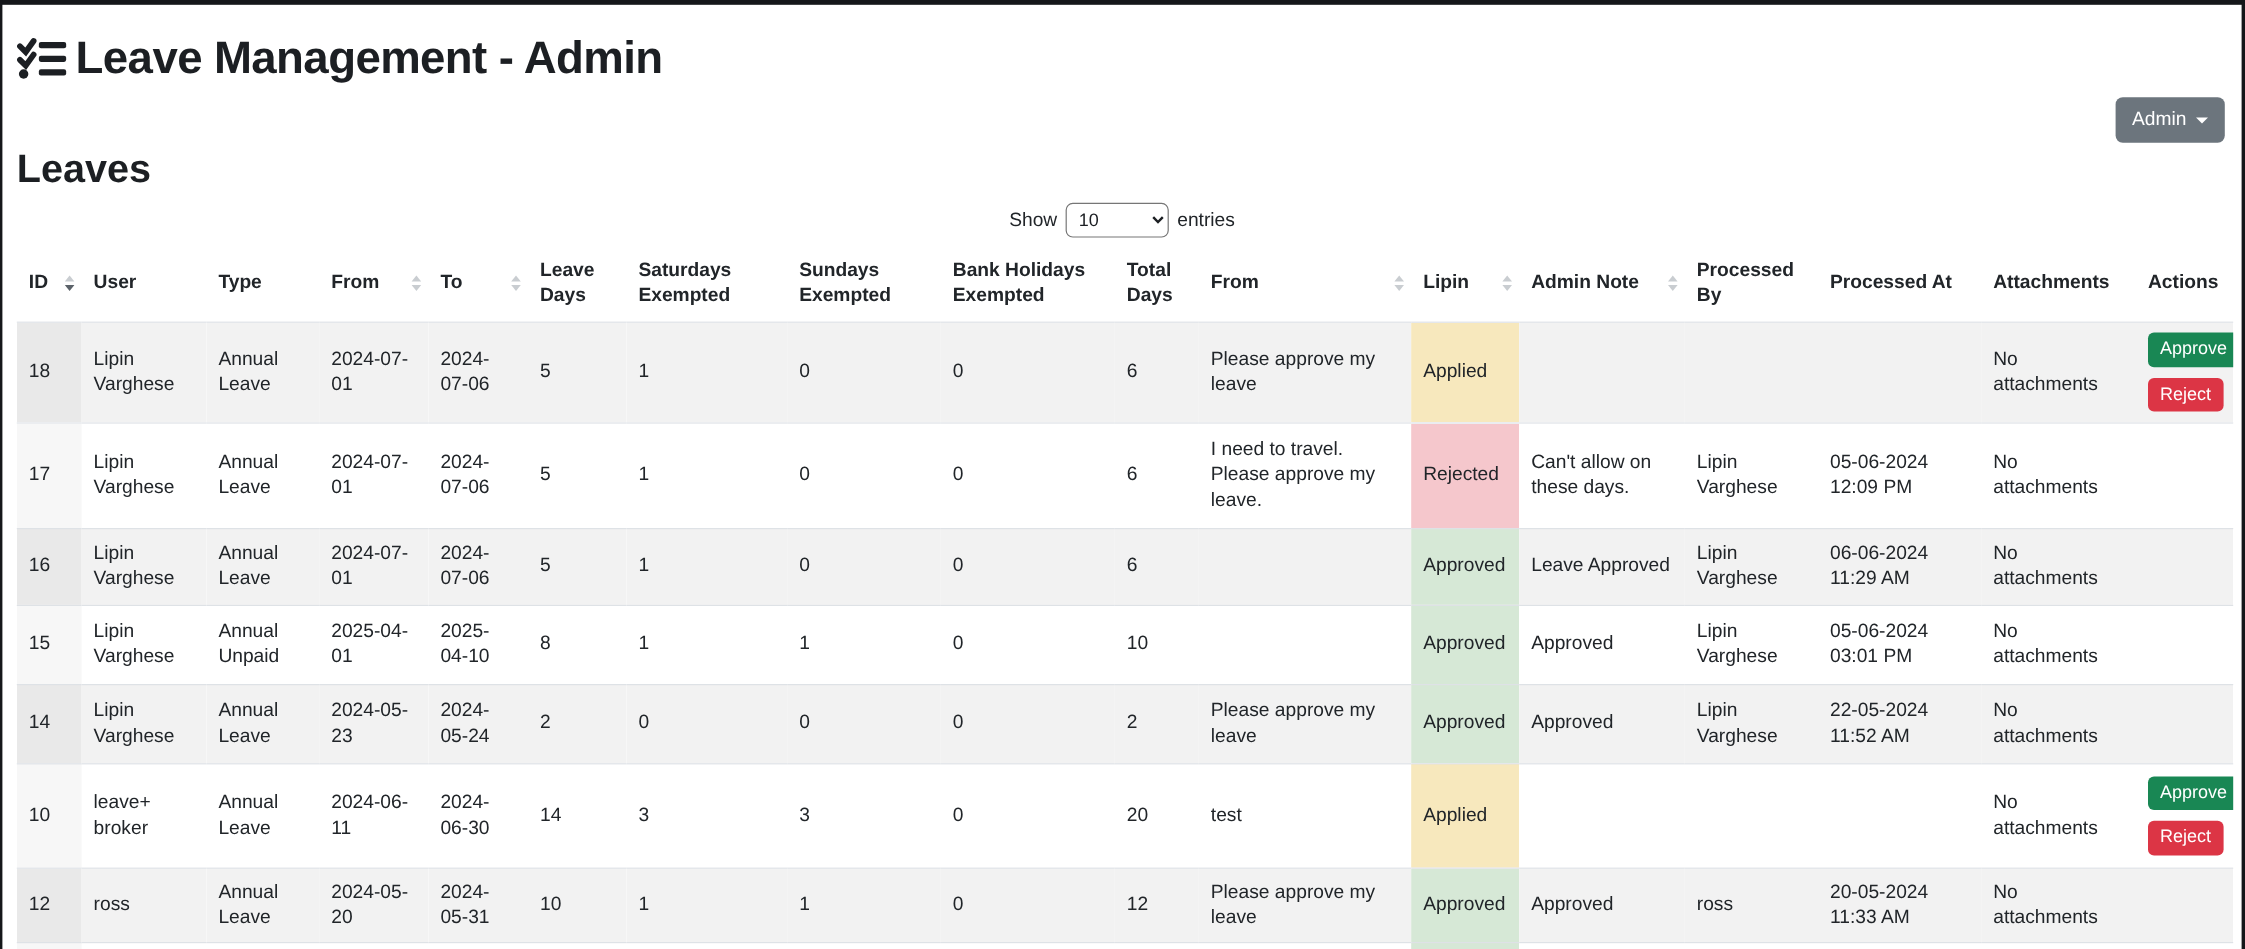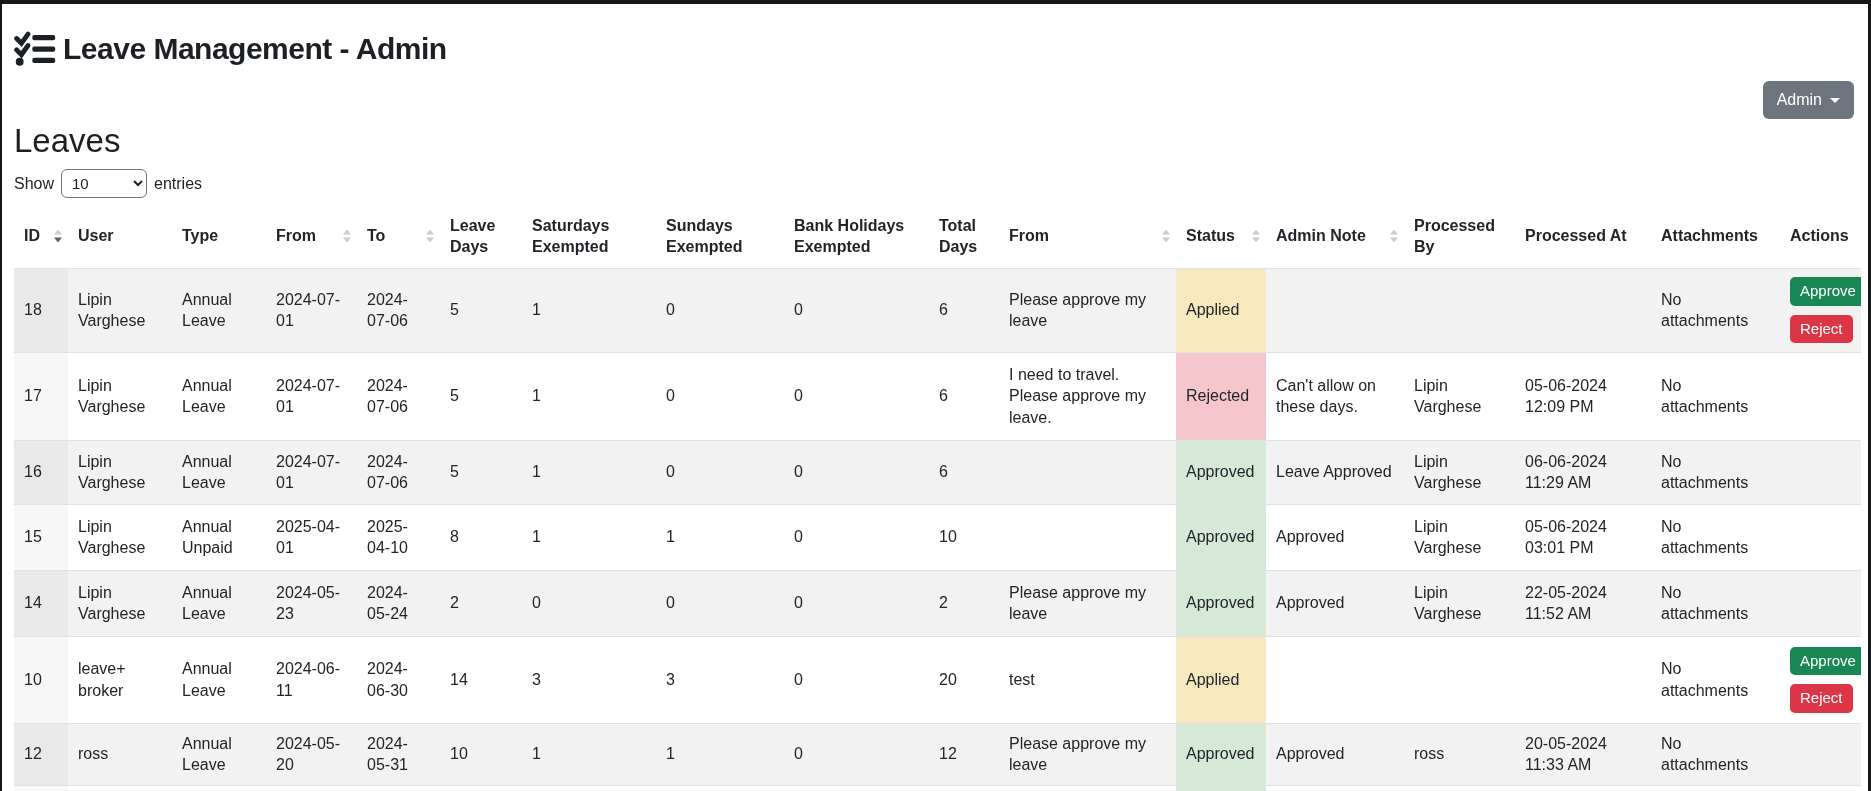--- a/index.html
+++ b/index.html
@@ -12,40 +12,40 @@
     border-left: 2px solid #15171a;
     border-right: 3px solid #15171a;
     overflow: hidden;
     position: relative;
   }
   .page { padding: 22px 12px 0 12px; }
 
   
   .titlebar { display: flex; align-items: center; gap: 7px; height: 46px; }
   .titlebar svg { display: block; }
-  .page-title { font-size: 30px; font-weight: 600; letter-spacing: -0.5px; color: #1c1f23; }
+  .page-title { font-size: 38px; font-weight: 600; letter-spacing: -0.5px; color: #1c1f23; }
 
   
   .admin-btn {
     position: absolute; top: 77px; right: 14px;
     height: 38px; padding: 0 14px;
     border: none; border-radius: 6px;
     color: #ffffff; font-size: 16px; font-family: inherit;
     display: flex; align-items: center; gap: 8px; cursor: pointer;
   }
   .caret-down {
     width: 0; height: 0; display: inline-block;
     border-left: 5px solid transparent; border-right: 5px solid transparent;
     border-top: 5px solid #ffffff;
   }
 
-  .leaves-heading { margin-top: 50px; font-size: 33px; font-weight: 400; color: #1c1f23; }
-
-  
-  .controls { margin-top: 9px; display: flex; justify-content: space-between; align-items: center; }
+  .leaves-heading { margin-top: 50px; font-size: 33px; font-weight: 700; color: #1c1f23; }
+
+  
+  .controls { margin-top: 9px; display: flex; justify-content: space-between; align-items: center; flex-direction: column; }
   .show-entries { display: flex; align-items: center; gap: 7px; font-size: 16px; }
   .page-length {
     width: 86px; height: 29px; border: 1px solid #767676; border-radius: 6px;
     font-size: 15px; font-family: inherit; padding: 0 6px; background: #fff; color: #1c1f23;
   }
   .search-box { display: flex; align-items: center; gap: 8px; font-size: 16px; }
   .search-input {
     width: 187px; height: 34px; border: 1px solid #979ba0; border-radius: 5px;
     font-size: 16px; font-family: inherit; padding: 0 8px;
   }
@@ -168,21 +168,21 @@
             </span></th>
           <th><span>Leave Days</span></th>
           <th><span>Saturdays Exempted</span></th>
           <th><span>Sundays Exempted</span></th>
           <th><span>Bank Holidays Exempted</span></th>
           <th><span>Total Days</span></th>
           <th class="sortable"><span>From</span><span class="sort">
               <span class="up"></span>
               <span class="down"></span>
             </span></th>
-          <th class="sortable"><span>Status</span><span class="sort">
+          <th class="sortable"><span>Lipin</span><span class="sort">
               <span class="up"></span>
               <span class="down"></span>
             </span></th>
           <th class="sortable"><span>Admin Note</span><span class="sort">
               <span class="up"></span>
               <span class="down"></span>
             </span></th>
           <th><span>Processed By</span></th>
           <th><span>Processed At</span></th>
           <th><span>Attachments</span></th>

